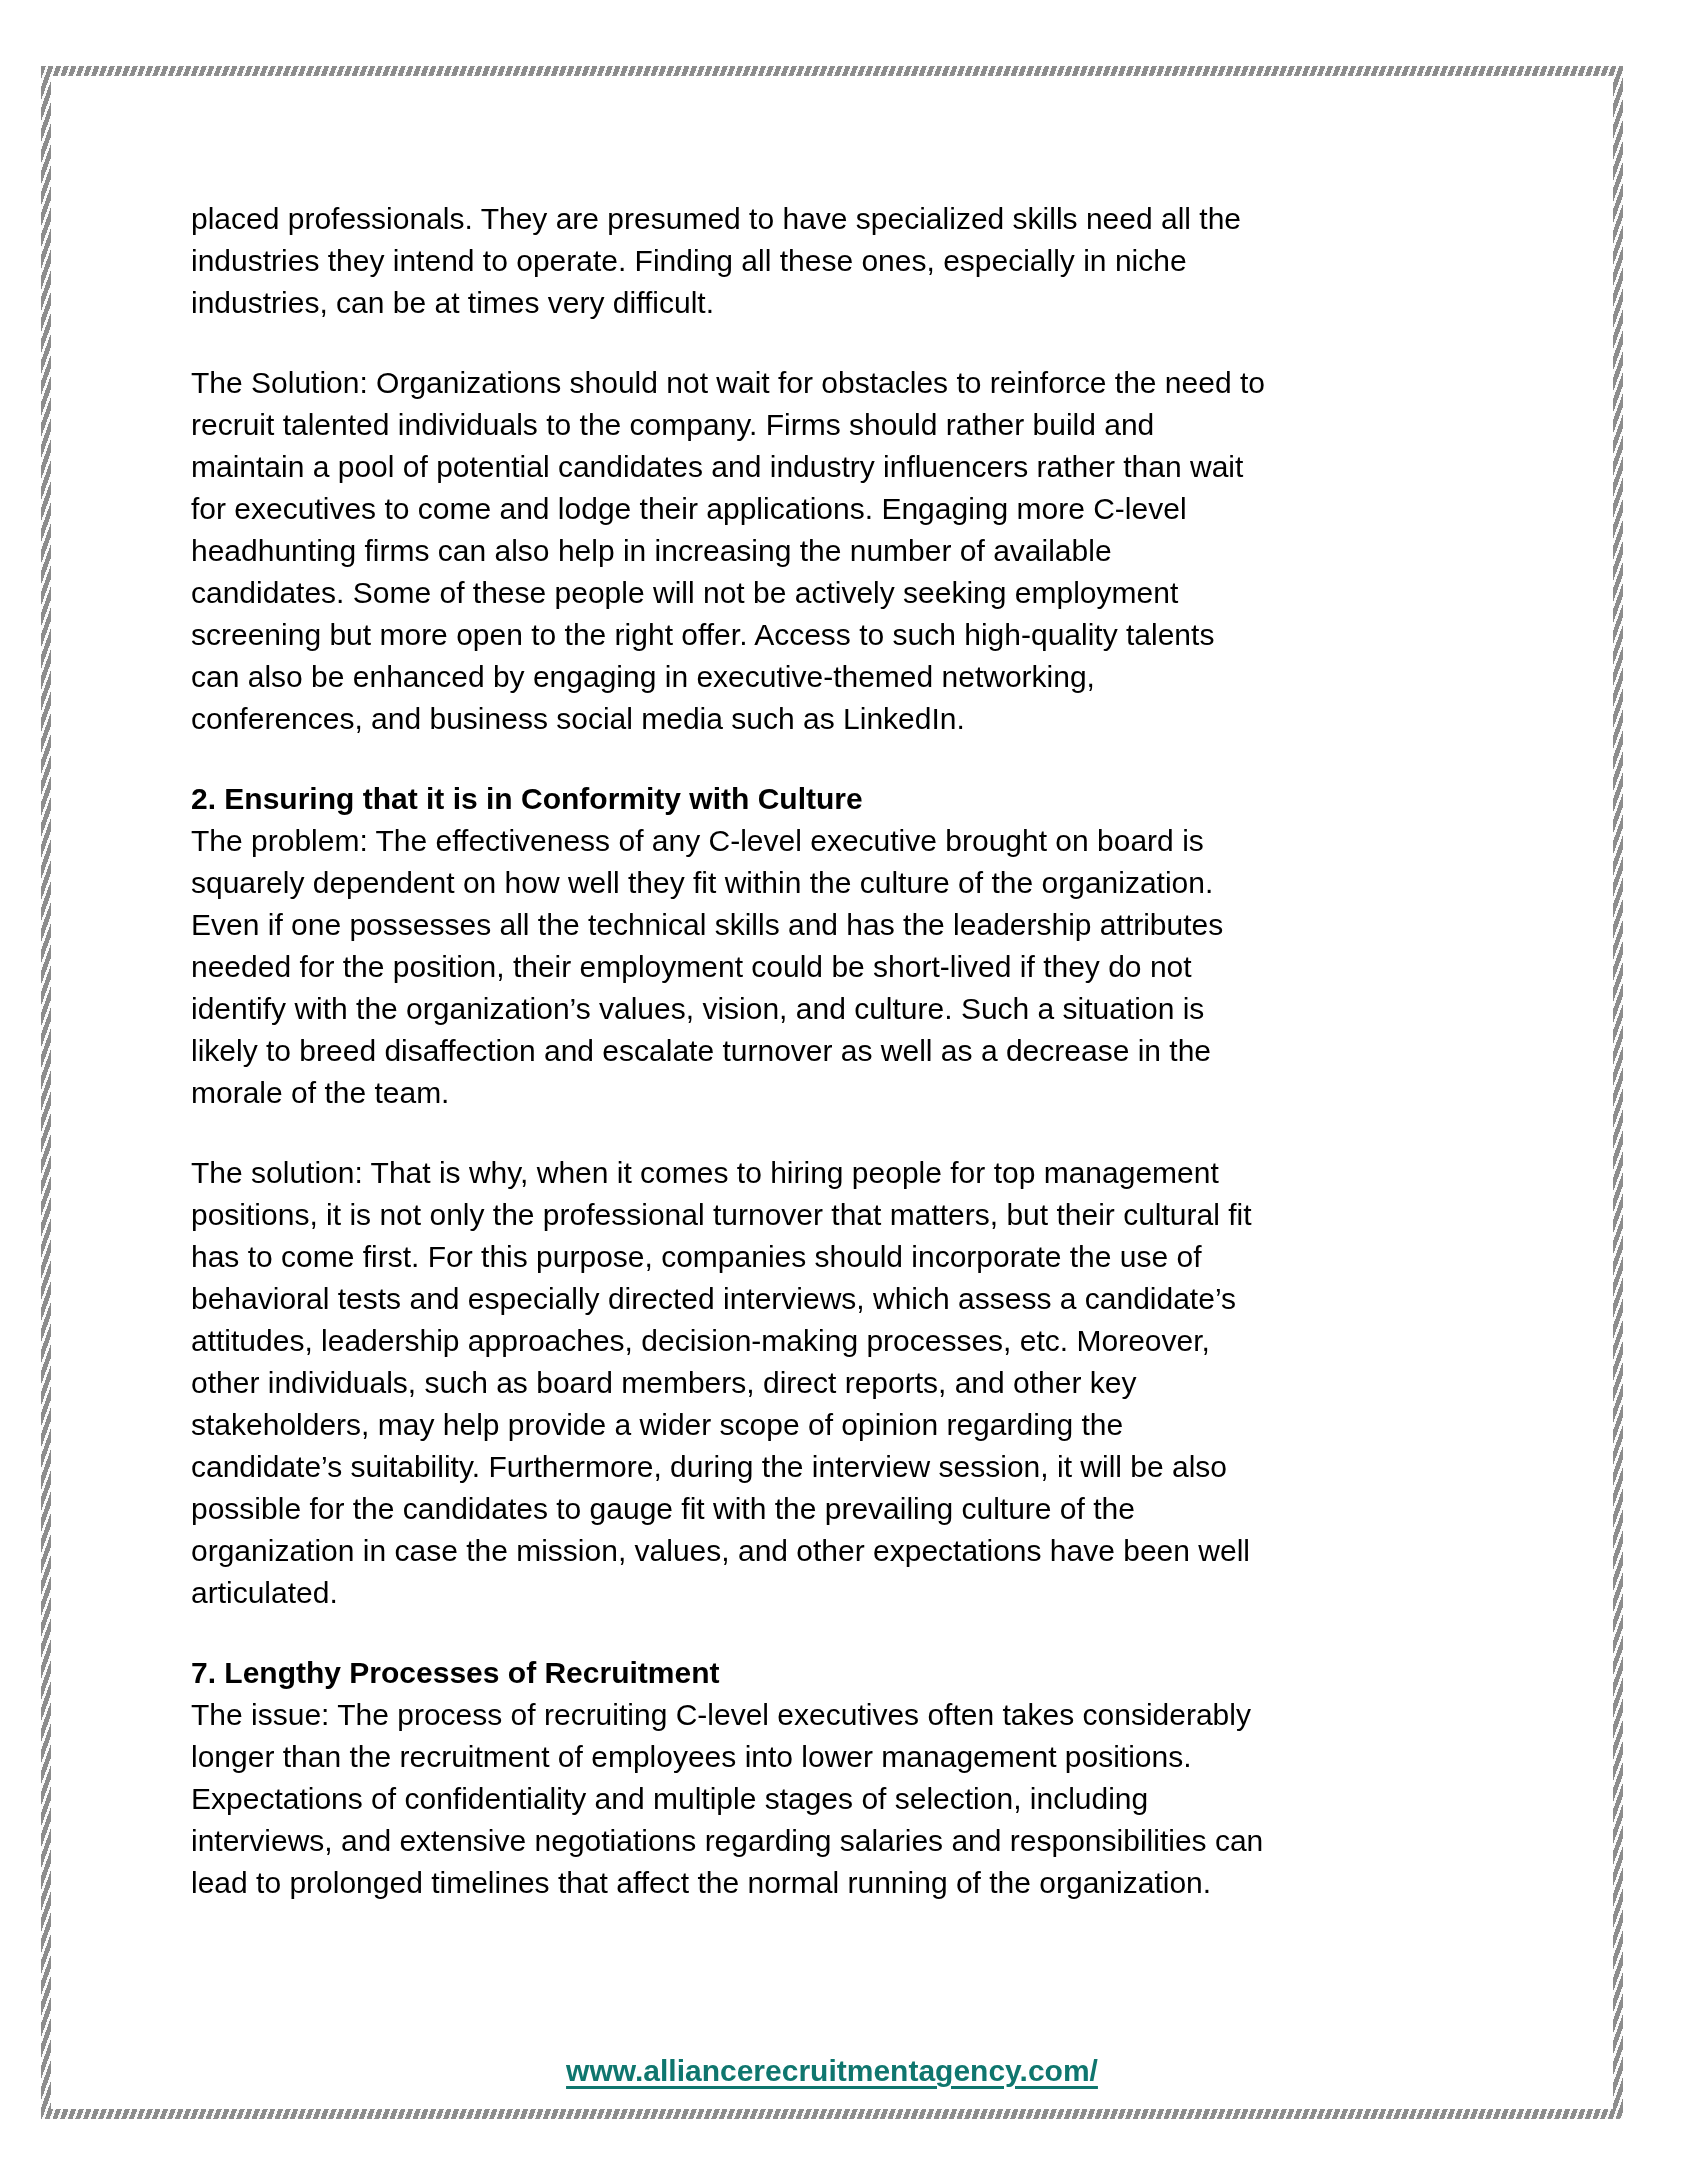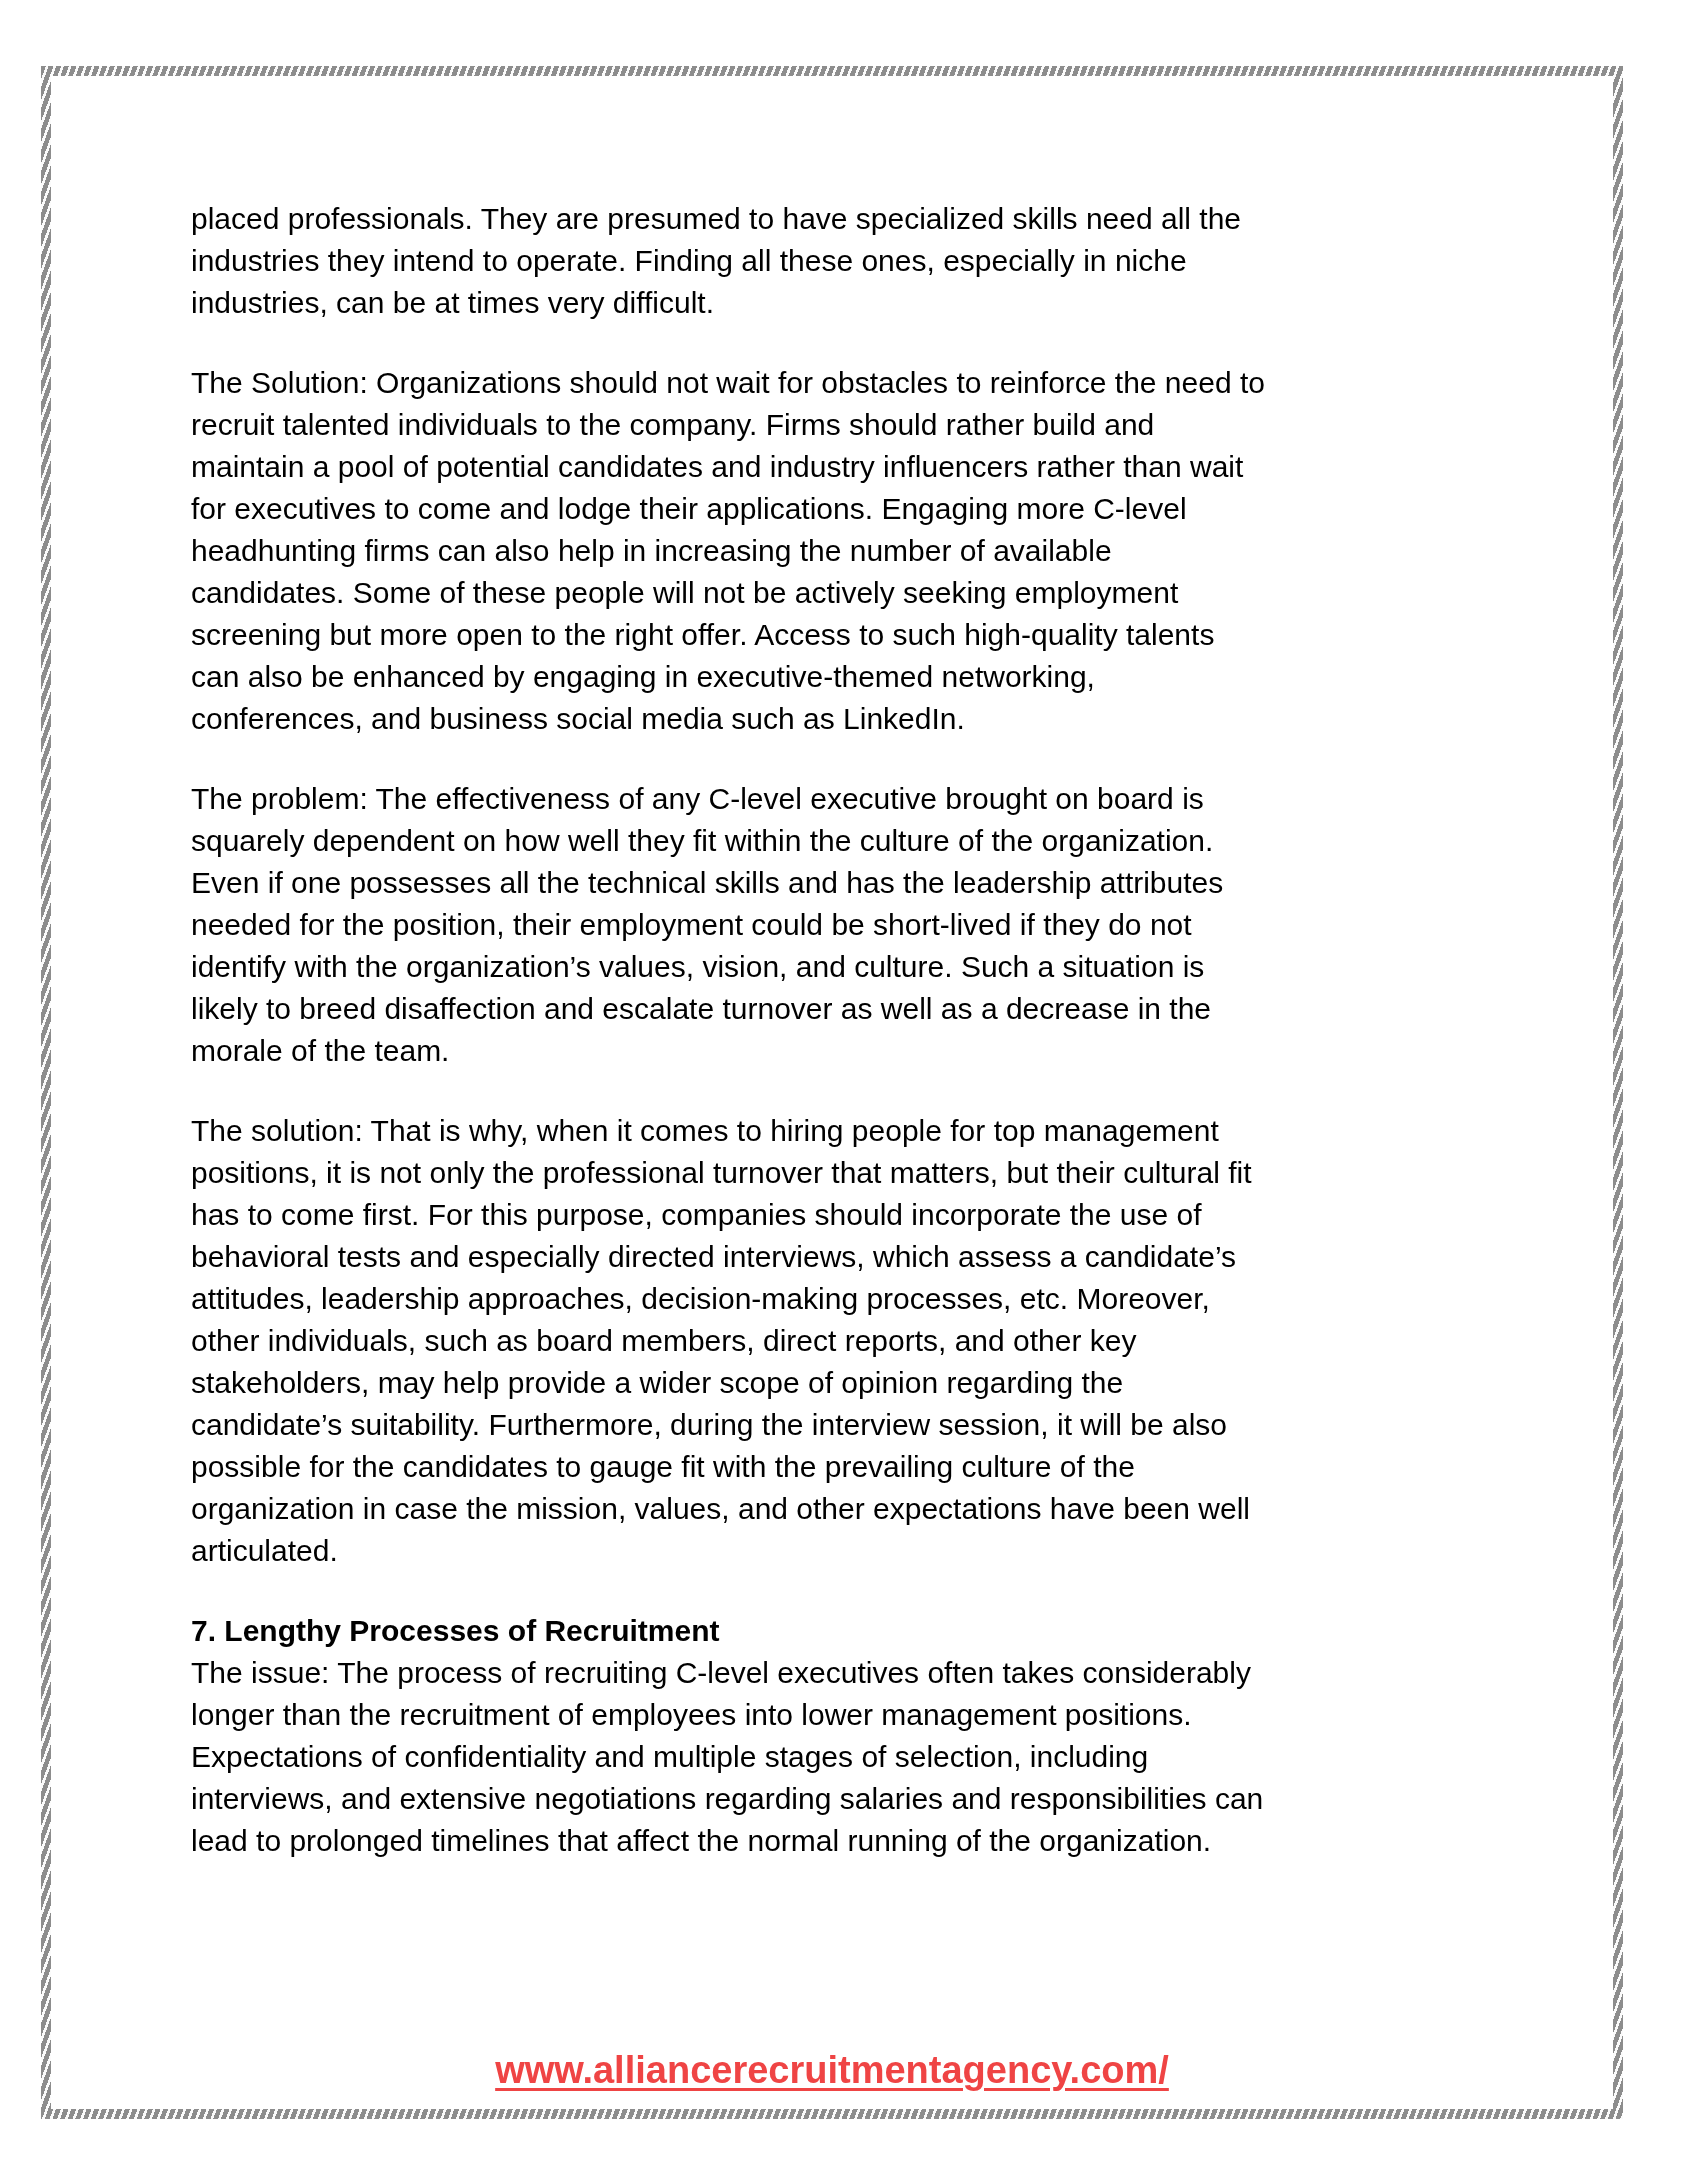--- a/index.html
+++ b/index.html
@@ -50,24 +50,24 @@
     white-space: pre-line;
   }
   .footer {
     position: absolute;
     left: 0;
     right: 0;
     bottom: 20px;
     text-align: center;
   }
   .footer-link {
-    font-size: 38px;
+    font-size: 30px;
     line-height: 37px;
     font-weight: bold;
-    color: #ef4444;
+    color: #0f766e;
     text-decoration: underline;
     text-decoration-thickness: 2.6px;
     text-underline-offset: 4.6px;
     cursor: pointer;
   }
 </style>
 </head>
 <body>
 
 <div class="border-frame">
@@ -85,20 +85,21 @@
 maintain a pool of potential candidates and industry influencers rather than wait
 for executives to come and lodge their applications. Engaging more C-level
 headhunting firms can also help in increasing the number of available
 candidates. Some of these people will not be actively seeking employment
 screening but more open to the right offer. Access to such high-quality talents
 can also be enhanced by engaging in executive-themed networking,
 conferences, and business social media such as LinkedIn.</div>
     </div>
 
     <div class="doc-block">
+      <div class="doc-heading">2. Ensuring that it is in Conformity with Culture</div>
       <div class="doc-text">The problem: The effectiveness of any C-level executive brought on board is
 squarely dependent on how well they fit within the culture of the organization.
 Even if one possesses all the technical skills and has the leadership attributes
 needed for the position, their employment could be short-lived if they do not
 identify with the organization’s values, vision, and culture. Such a situation is
 likely to breed disaffection and escalate turnover as well as a decrease in the
 morale of the team.</div>
     </div>
 
     <div class="doc-block">

